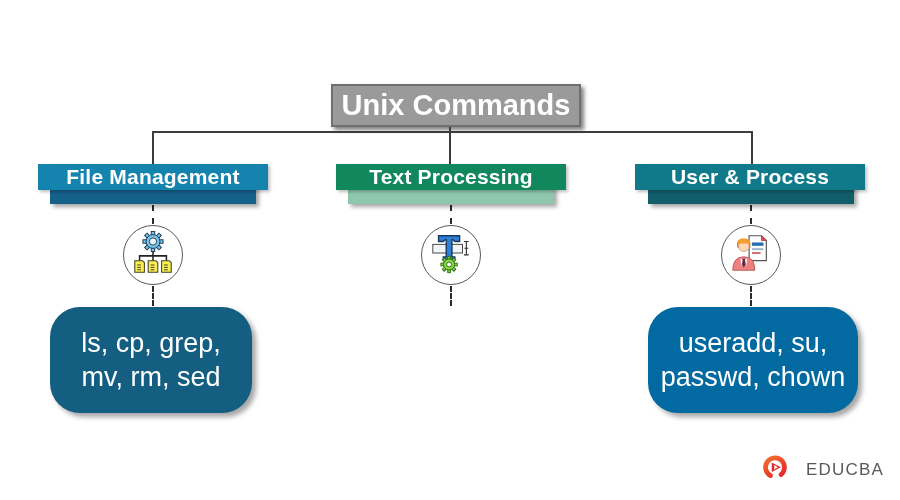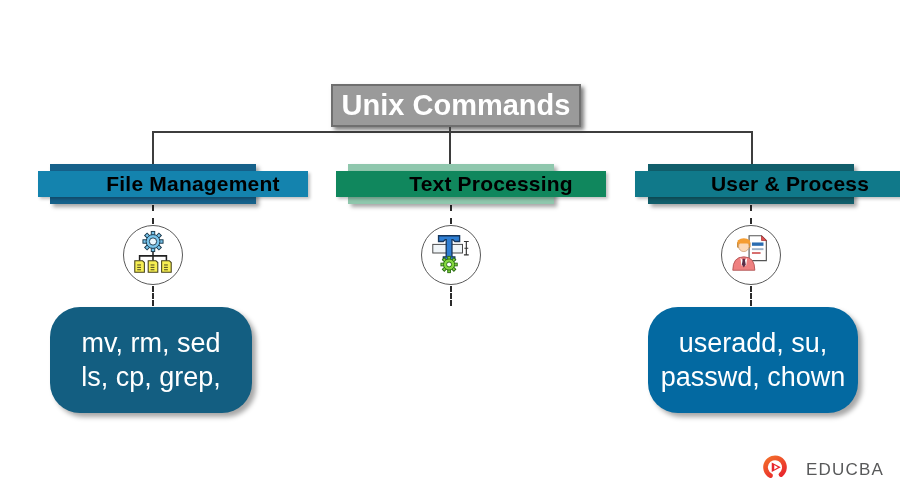--- a/index.html
+++ b/index.html
@@ -14,25 +14,24 @@
   .title-box{
     position:absolute;left:331px;top:40px;width:250px;height:43px;
     border:2px solid #6f6f6f;box-sizing:border-box;
     box-shadow:3px 3px 4px rgba(60,60,60,.65);
     display:flex;align-items:center;justify-content:center;
     color:#ffffff;font-size:29px;font-weight:bold;margin-top:44px;
   }
   
   .hdr-back{position:absolute;top:164px;width:206px;height:40px;box-shadow:3px 3px 4px rgba(0,0,0,.35);}
   .hdr-front{
-    position:absolute;top:171px;width:230px;height:26px;
+    position:absolute;top:164px;width:230px;height:26px;
     display:flex;align-items:center;justify-content:center;
-    color:#000000;font-size:21px;font-weight:bold;letter-spacing:.2px;
+    color:#ffffff;font-size:21px;font-weight:bold;letter-spacing:.2px;
     box-shadow:2px 2px 3px rgba(0,0,0,.25);
-    padding-left:40px;
   }
   
   .icon-circle{
     position:absolute;top:225px;width:60px;height:60px;border-radius:50%;
     background:#ffffff;border:1.5px solid #5a5a5a;box-sizing:border-box;
     display:flex;align-items:center;justify-content:center;
   }
   
   .cmd-box{
     position:absolute;top:307px;height:106px;border-radius:30px;
@@ -90,22 +89,22 @@
         </g>
         <g stroke="#44401a" stroke-width="1">
           <path d="M7.5 36.5 h4 M7.5 39 h4 M7.5 41.5 h4" fill="none"></path>
           <path d="M21.5 36.5 h4 M21.5 39 h4 M21.5 41.5 h4" fill="none"></path>
           <path d="M35.5 36.5 h4 M35.5 39 h4 M35.5 41.5 h4" fill="none"></path>
         </g>
       </svg>
     </span>
   </div>
   <div class="cmd-box" style="left: 50px; width: 202px; background-color: rgb(19, 94, 129);">
+    <span>ls, cp, grep,</span>
     <span>mv, rm, sed</span>
-    <span>ls, cp, grep,</span>
   </div>
 
   <div class="hdr-back" style="left: 348px; background-color: rgb(143, 199, 173);"></div>
   <div class="hdr-front" style="left: 336px; background-color: rgb(16, 135, 93);">Text Processing</div>
   <div class="icon-circle" style="left:421px;">
     <span>
       <svg width="46" height="46" viewBox="0 0 48 48">
         <rect x="5" y="15" width="31" height="9" fill="#f0f5f8" stroke="#444" stroke-width="1"></rect>
         <path d="M40 12 v14 M37.5 12 h5 M37.5 26 h5 M38 19 h4" stroke="#333" stroke-width="1.2" fill="none"></path>
         <g fill="#2f7fd4" stroke="#16365c" stroke-width="1.4">

